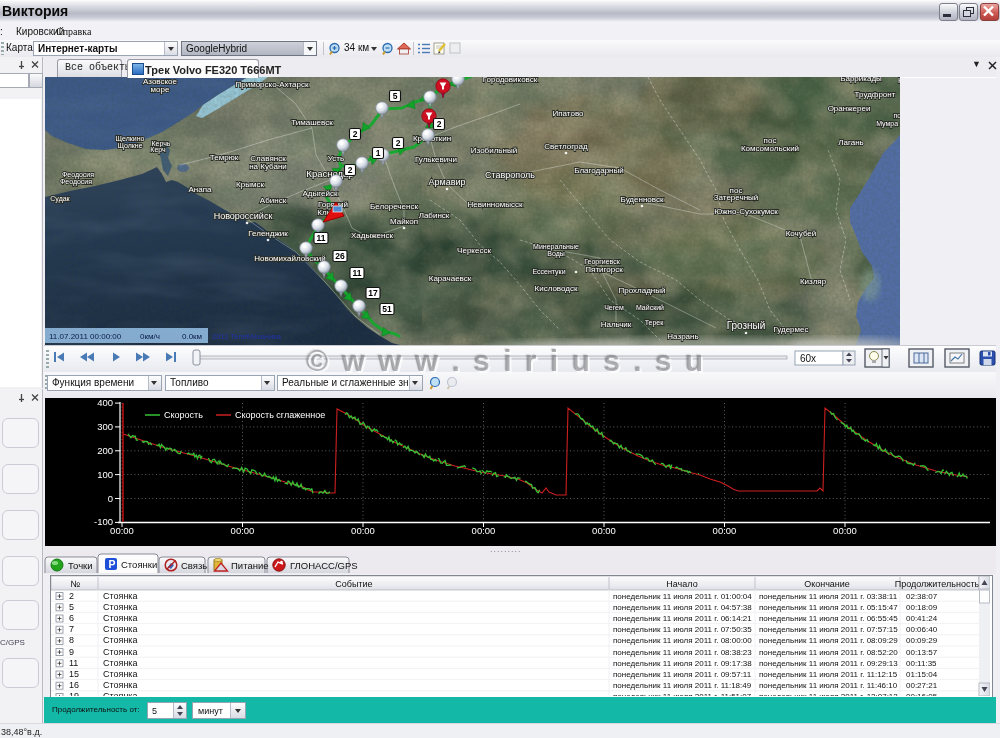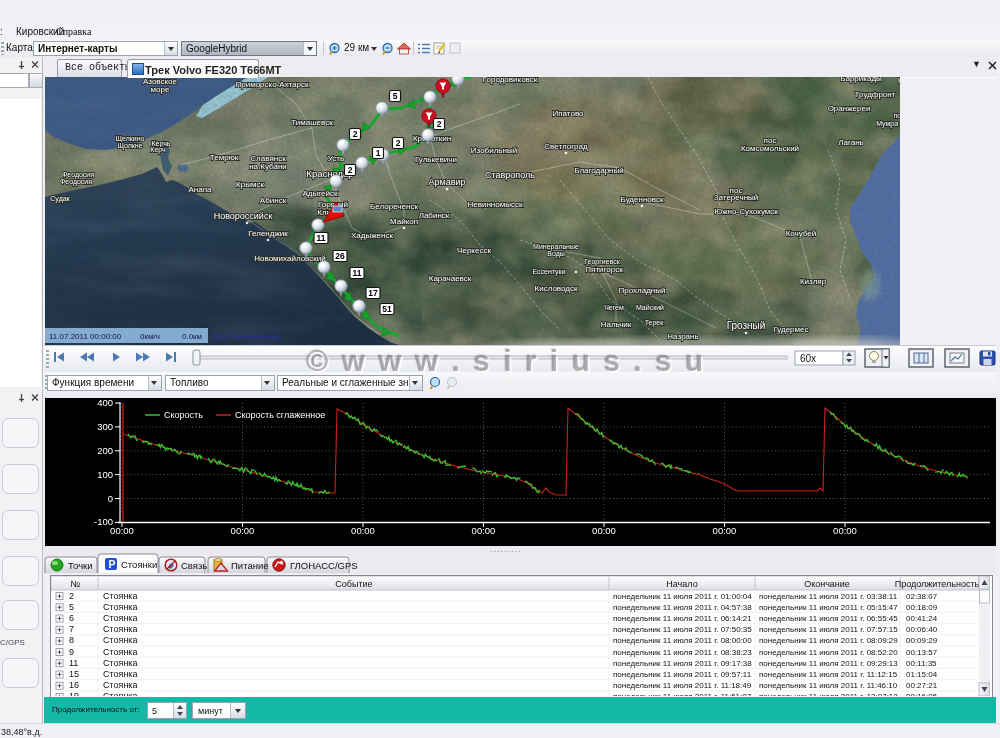--- a/index.html
+++ b/index.html
@@ -32,20 +32,36 @@
 #splitter{left:44px;top:546px;width:952px;height:6px;background:#eceaef;}
 #btabs{left:44px;top:552px;width:952px;height:22px;background:#eceaef;}
 #tablewrap{left:50px;top:575px;width:941px;height:122px;background:#fff;border:1px solid #828790;}
 #ctrlrow{left:44px;top:697px;width:952px;height:26px;background:#14b8a6;font-size:9px;color:#111;}
 #statusbar{left:0;top:723px;width:1000px;height:15px;background:#eef0f3;border-top:1px solid #d8d8de;font-size:9px;color:#222;}
 #wmark{left:306px;top:344px;font-size:30px;font-weight:bold;color:rgba(118,118,124,0.55);letter-spacing:2.5px;text-shadow:2px 2px 0 rgba(255,255,255,0.75),-1px -1px 1px rgba(90,90,90,0.18);z-index:50;white-space:nowrap;}
 </style>
 </head>
 <body>
 <div id="app">
+  <div class="abs" id="title">
+    <div class="cap">Виктория</div>
+    <div class="wbtn" style="left:939px;">
+        <div class="abs" style="left:3px;top:10px;width:8px;height:3px;background:#2d2f3a;"></div>
+      </div>
+    <div class="wbtn" style="left:959px;">
+        <div class="abs" style="left:6px;top:3px;width:6px;height:5px;border:1.5px solid #2d2f3a;"></div>
+        <div class="abs" style="left:3px;top:6px;width:6px;height:5px;border:1.5px solid #2d2f3a;background:#d4d7e0;"></div>
+      </div>
+    <div class="wbtn close" style="left:980px;"><svg width="15" height="14">
+          <g stroke="#fff" stroke-width="2.4">
+            <line x1="3" y1="2.5" x2="12" y2="11.5"></line>
+            <line x1="12" y1="2.5" x2="3" y2="11.5"></line>
+          </g>
+        </svg></div>
+  </div>
   <div class="abs" id="menubar">
     <span style="left:0px;">:</span>
     <span style="left:16px;">Кировский</span>
     <span style="left:56px;font-family:Liberation Serif, serif;">Справка</span>
   </div>
   <div class="abs" id="toolbar">
     <div class="abs" style="left:1px;top:2px;width:3px;height:13px;background:repeating-linear-gradient(#9aa 0 2px,transparent 2px 4px);"></div>
       <span class="abs" style="left:6px;top:2px;">Карта:</span>
     <div class="combo" style="left:33px;width:143px;">
         <span class="abs" style="left:4px;top:1px;font-weight:bold;">Интернет-карты</span>
@@ -59,21 +75,21 @@
           <div class="darr" style="left:3px;top:5px;"></div>
         </div>
       </div>
     <div class="tsep" style="left:323px;"></div>
     <svg class="abs" style="left:327px;top:2px;" width="14" height="14">
         <circle cx="7.5" cy="6" r="4.5" fill="#bfe0f4" stroke="#2a6ab0" stroke-width="1.3"></circle>
         <line x1="5.5" y1="6" x2="9.5" y2="6" stroke="#2a6ab0" stroke-width="1.2"></line>
         <line x1="7.5" y1="4" x2="7.5" y2="8" stroke="#2a6ab0" stroke-width="1.2"></line>
         <line x1="3" y1="12.5" x2="5" y2="9.5" stroke="#c99a2a" stroke-width="2"></line>
       </svg>
-    <span class="abs" style="left:344px;top:2px;">29 км</span>
+    <span class="abs" style="left:344px;top:2px;">34 км</span>
     <div class="darr" style="left:371px;top:7px;"></div>
     <svg class="abs" style="left:380px;top:2px;" width="14" height="14">
         <circle cx="7.5" cy="6" r="4.5" fill="#bfe0f4" stroke="#2a6ab0" stroke-width="1.3"></circle>
         <line x1="5.5" y1="6" x2="9.5" y2="6" stroke="#2a6ab0" stroke-width="1.2"></line>
         <line x1="3" y1="12.5" x2="5" y2="9.5" stroke="#c99a2a" stroke-width="2"></line>
       </svg>
     <svg class="abs" style="left:397px;top:2px;" width="14" height="13">
         <polygon points="7,1 13.5,7 0.5,7" fill="#e06a5a" stroke="#a83a2a" stroke-width="1"></polygon>
         <rect x="2.5" y="7" width="9" height="5" fill="#f0f0f2" stroke="#a83a2a" stroke-width="0.8"></rect>
       </svg>

